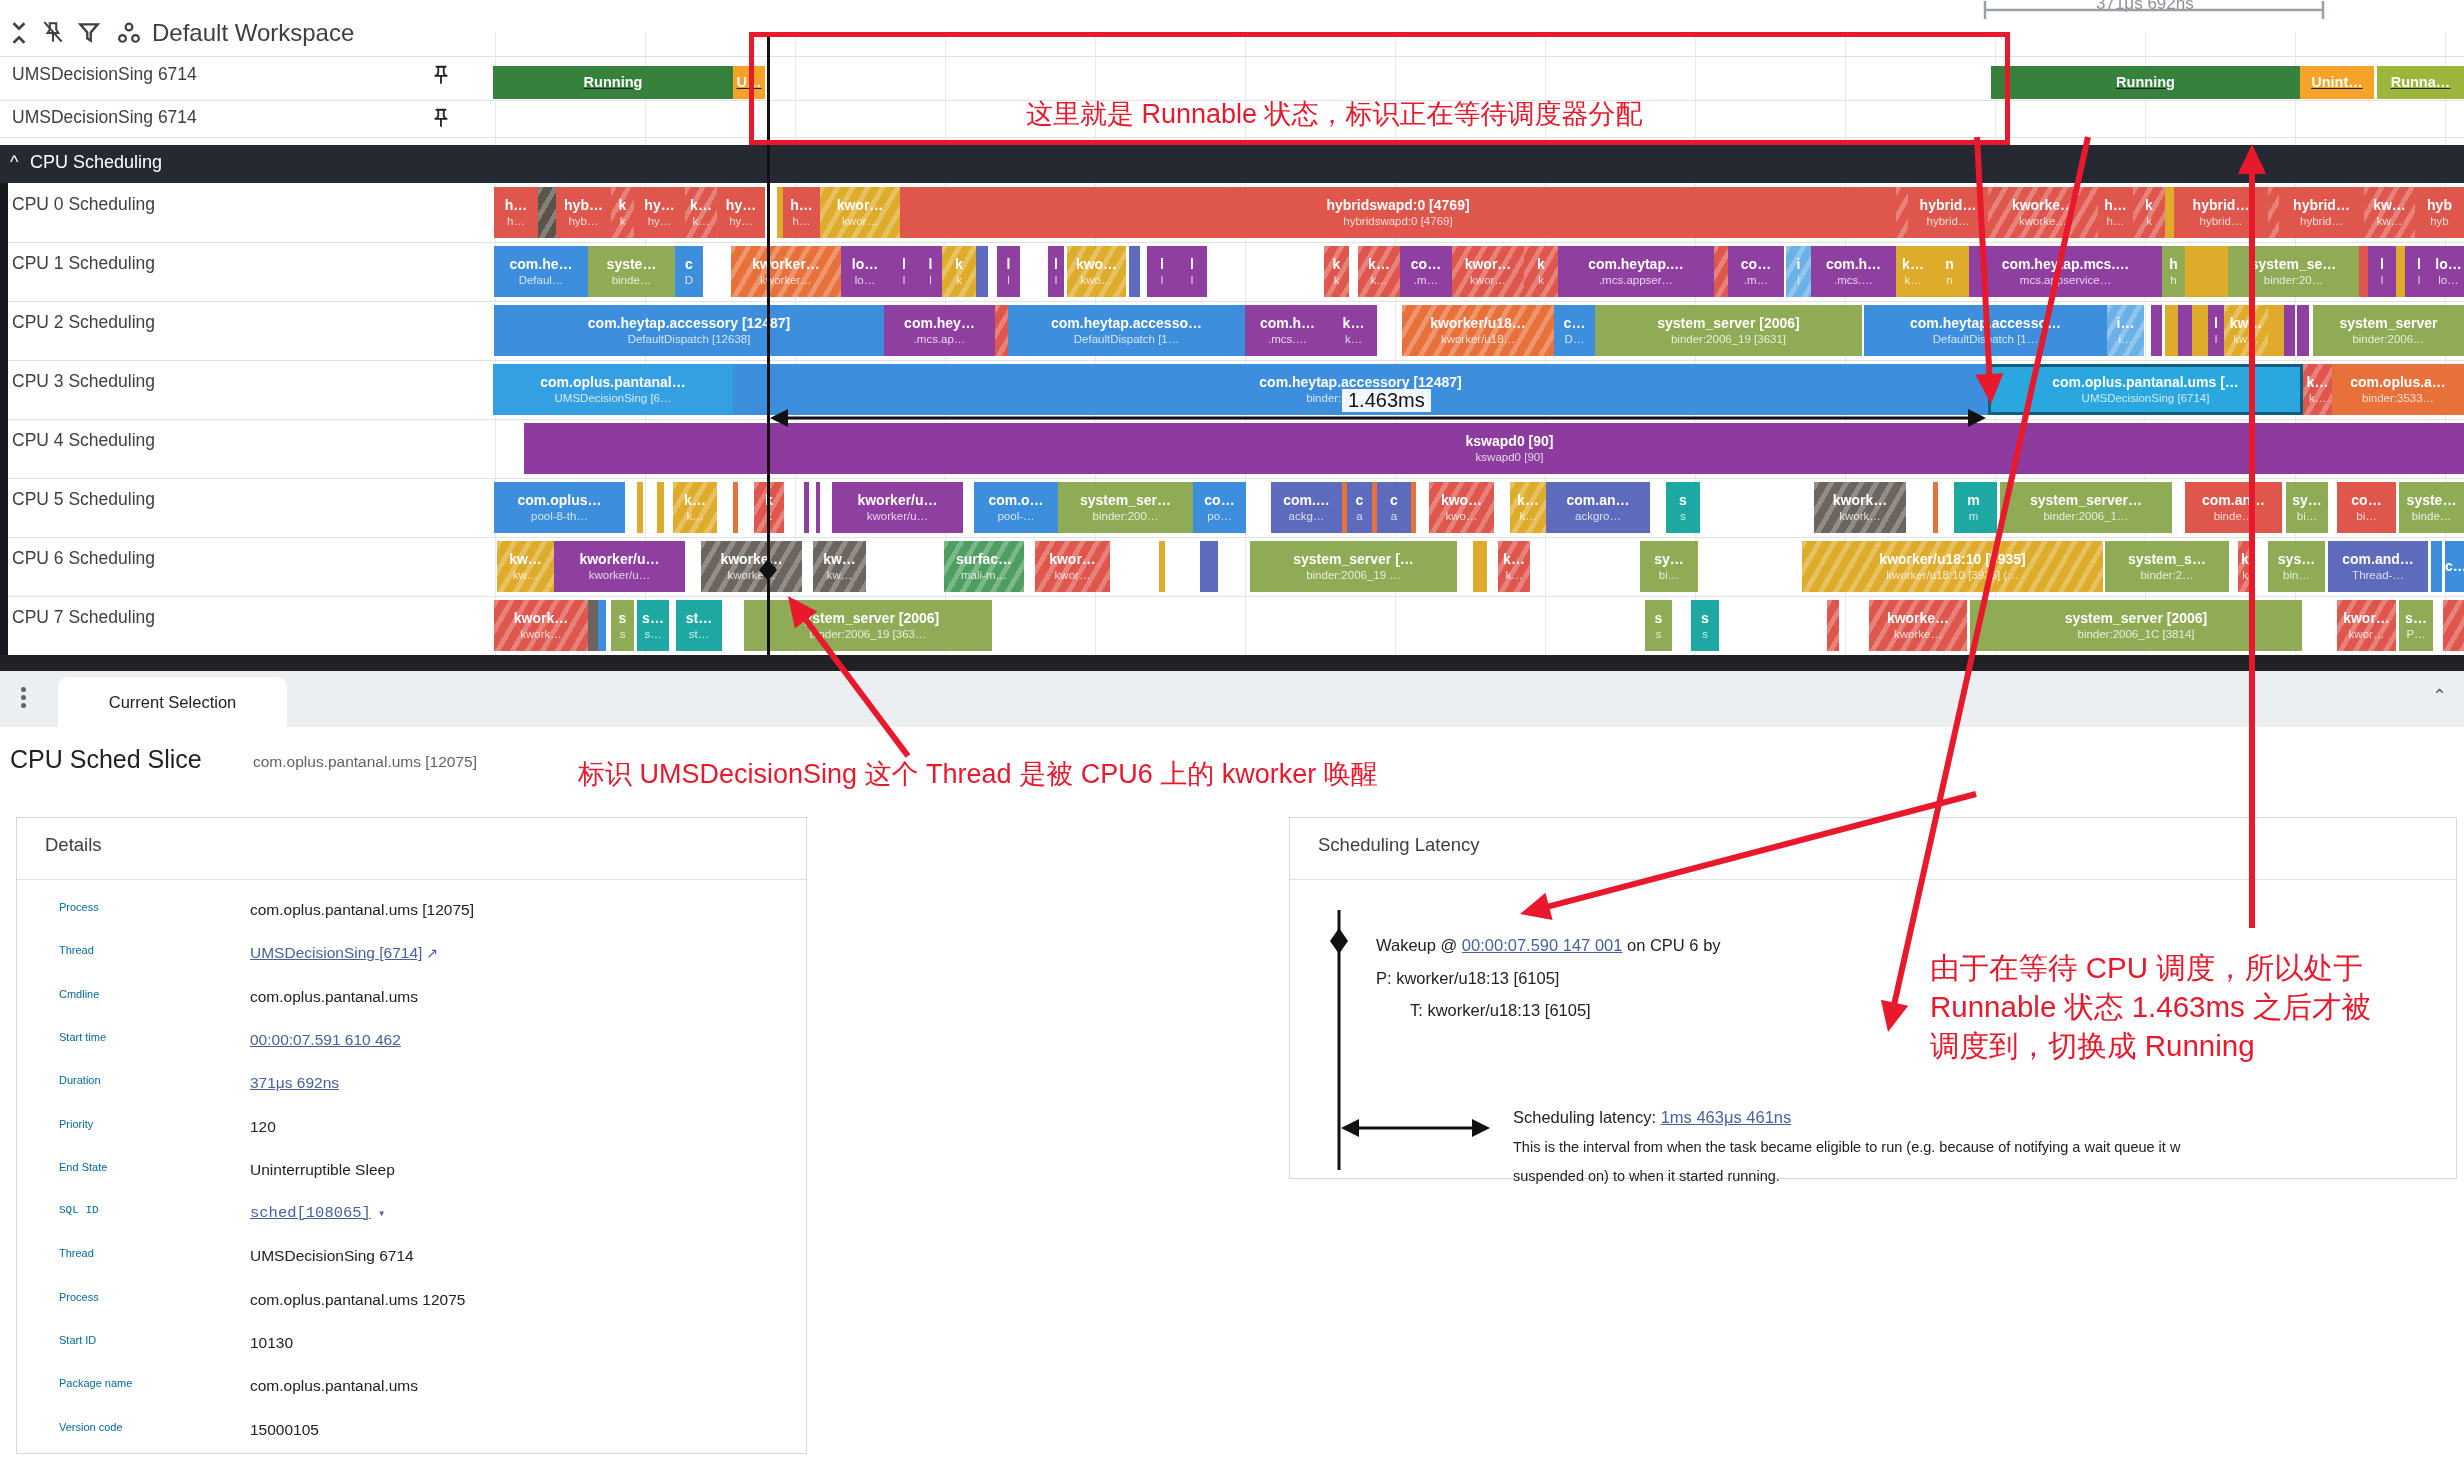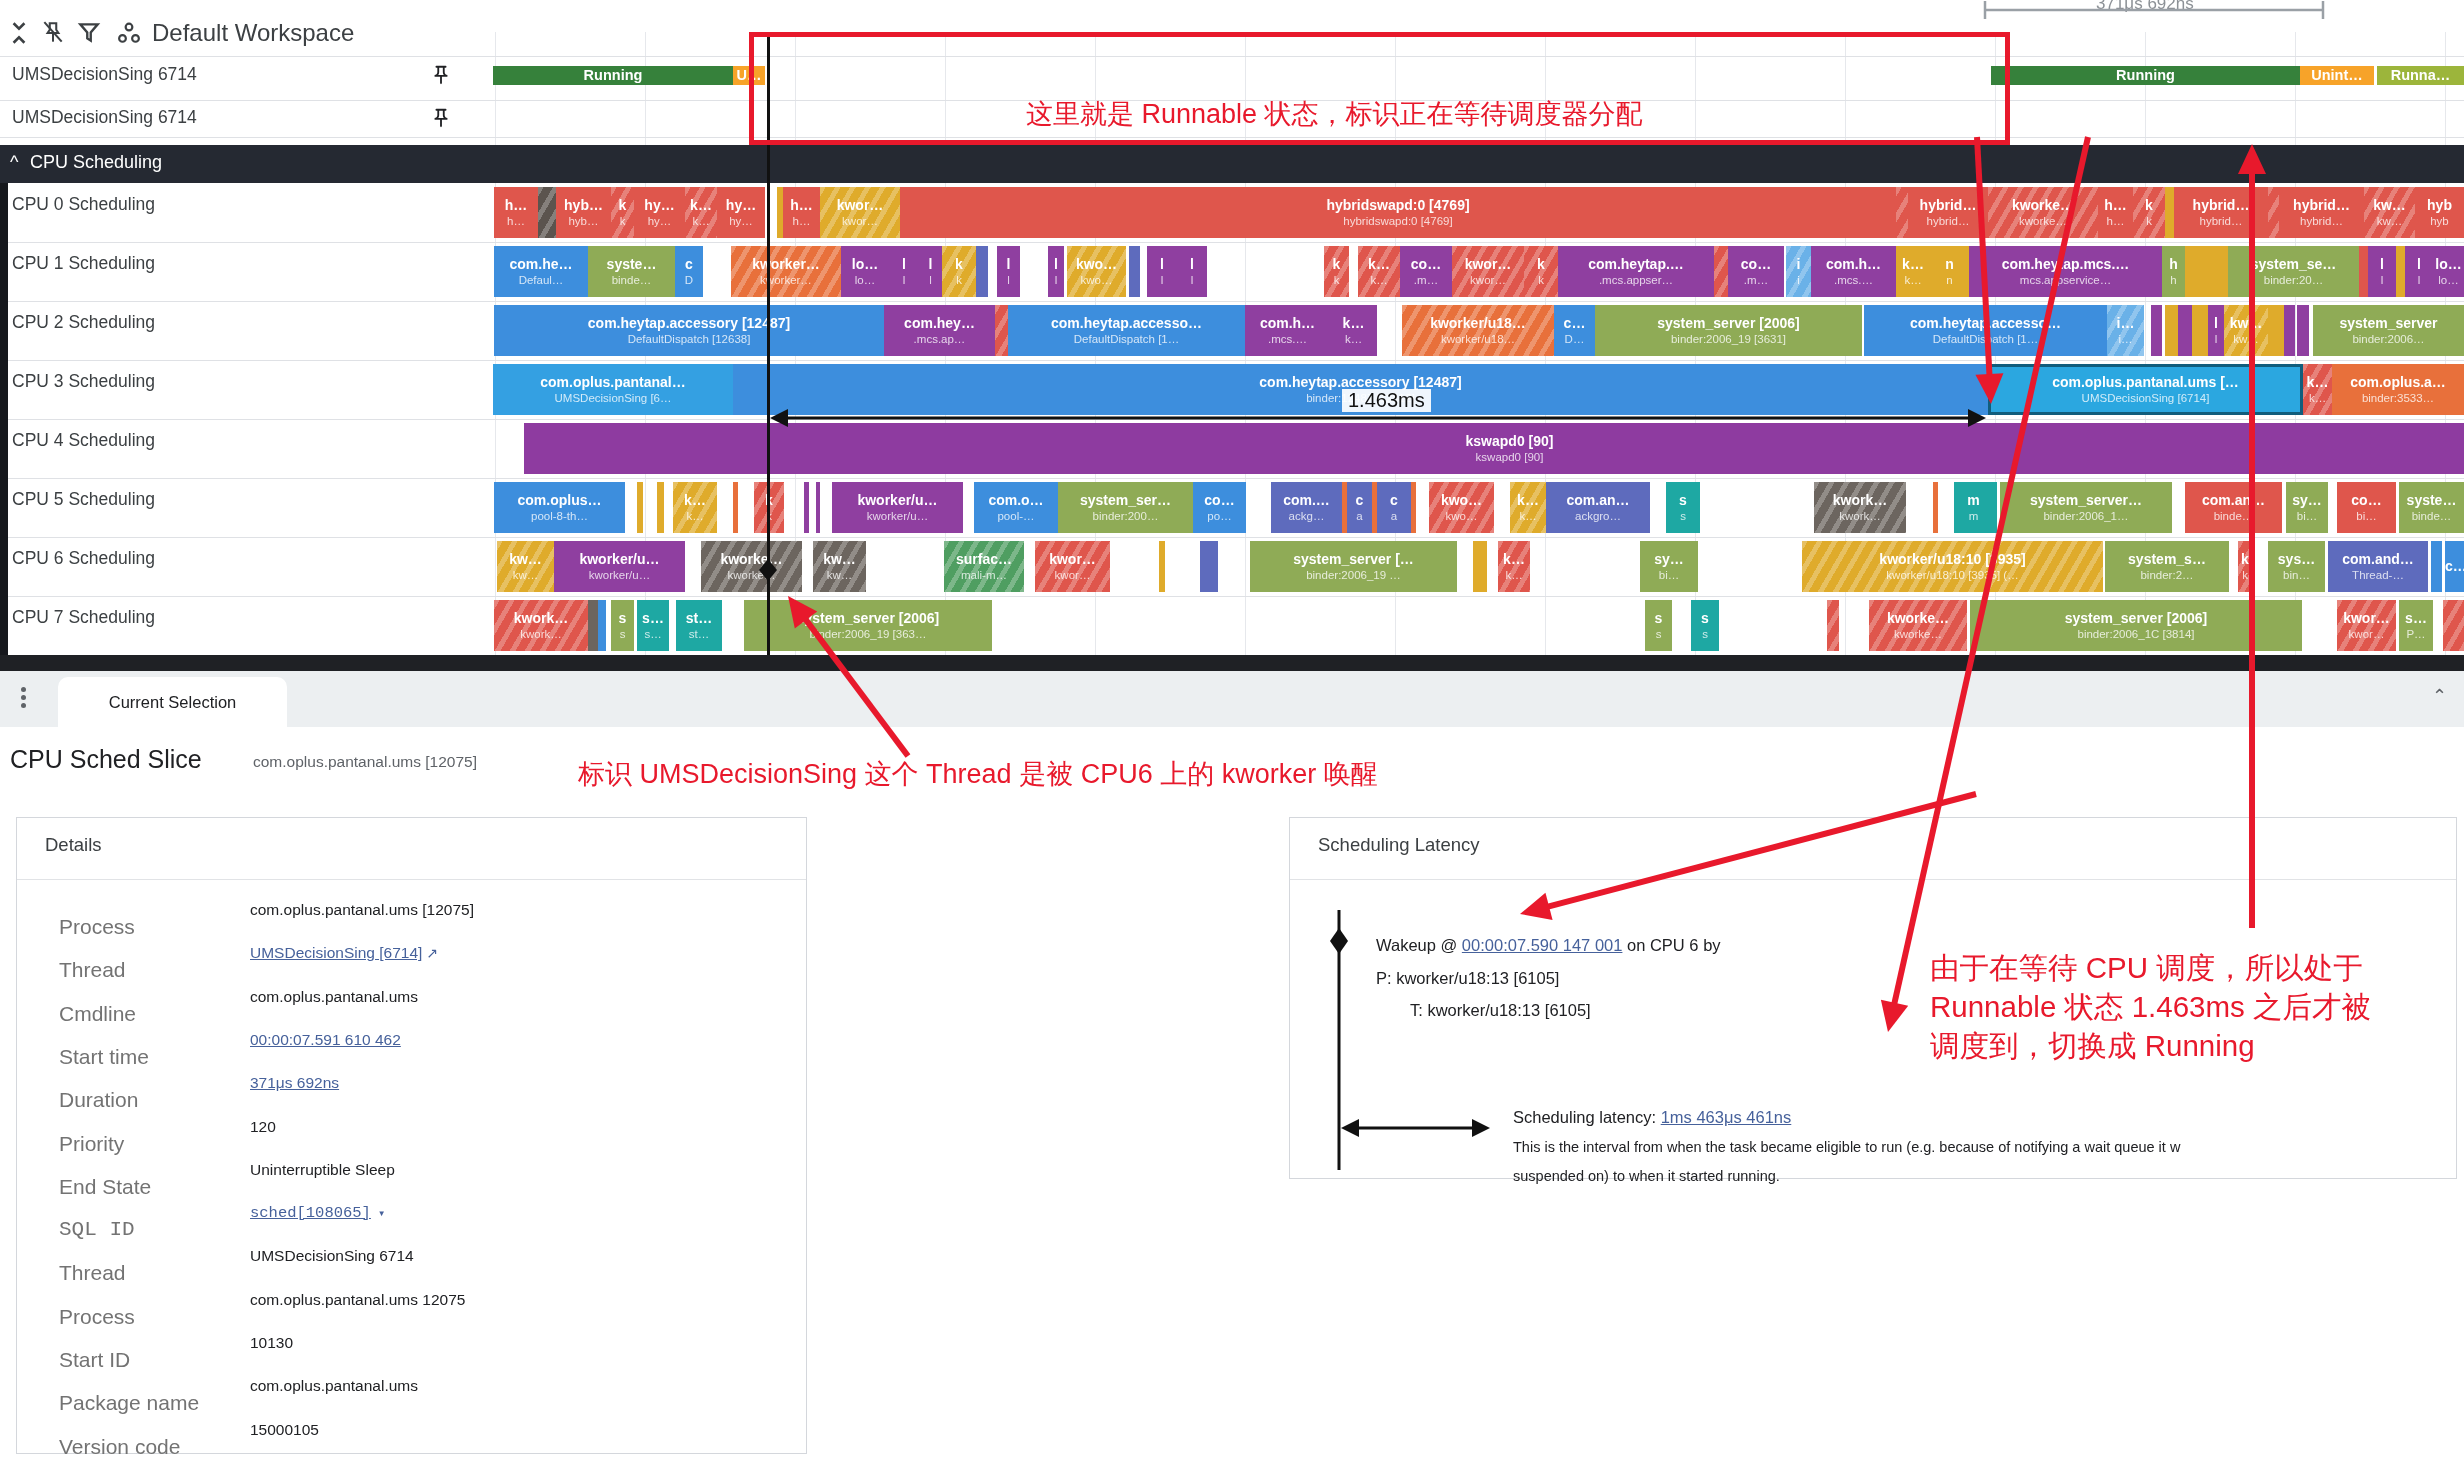--- a/index.html
+++ b/index.html
@@ -17,42 +17,42 @@
   .trackrow{position:absolute;left:0;width:2464px;}
   .tlabel{position:absolute;left:12px;top:11px;font-size:17.5px;color:#3c4043;white-space:nowrap;z-index:2;}
   .pin{position:absolute;left:430px;top:8px;width:22px;height:24px;z-index:2;}
   .pin svg{width:22px;height:24px;display:block;fill:#202124;}
   .slice{position:absolute;top:4px;height:51px;overflow:hidden;text-align:center;z-index:2;
          display:flex;flex-direction:column;justify-content:center;box-sizing:border-box;}
   .slice .t1{font-size:14px;font-weight:bold;color:#fff;line-height:17px;white-space:nowrap;}
   .slice .t2{font-size:11.5px;color:rgba(255,255,255,.78);line-height:14px;white-space:nowrap;}
   .hatch{background-image:repeating-linear-gradient(120deg,rgba(255,255,255,.26) 0px,rgba(255,255,255,.26) 5px,rgba(255,255,255,0) 5px,rgba(255,255,255,0) 13px);}
   .sel{border:3px solid #115d7c;}
-  .staterow .slice{top:9px;height:19px;}
+  .staterow .slice{top:9px;height:33px;text-decoration:underline;}
   .staterow .t1{font-size:14.5px;}
   
   #cpuHeader{left:0;top:145px;width:2464px;height:38px;background:#252932;color:#fff;z-index:3;}
   #cpuHeader .chev{position:absolute;left:10px;top:7px;font-size:18px;color:#fff;}
   #cpuHeader .htext{position:absolute;left:30px;top:7px;font-size:18px;}
   #leftStrip{left:0;top:183px;width:8px;height:472px;background:#16181d;z-index:3;}
   
   #darkbar{left:0;top:655px;width:2464px;height:16px;background:#1f2125;z-index:3;}
   #tabbar{left:0;top:671px;width:2464px;height:56px;background:#eceff1;z-index:3;}
   #tab{position:absolute;left:58px;top:6px;width:229px;height:50px;background:#fff;border-radius:10px 10px 0 0;
        text-align:center;font-size:16.5px;color:#202124;line-height:50px;}
   #kebab{position:absolute;left:14px;top:13px;width:18px;height:30px;}
   #kebab i{display:block;width:5px;height:5px;border-radius:50%;background:#5f6368;margin:3px auto;}
   #tabChevron{position:absolute;left:2432px;top:14px;font-size:18px;color:#5f6368;}
   #selTitle{left:10px;top:745px;font-size:25px;color:#202124;z-index:3;}
   #selSubtitle{left:253px;top:753px;font-size:15.5px;color:#5f6368;z-index:3;}
   .panel{position:absolute;background:#fff;border:1px solid #d4d7dc;z-index:3;}
   .panel h2{position:absolute;left:28px;top:16px;margin:0;font-size:18.5px;font-weight:500;color:#3c4043;}
   .panel .pdiv{position:absolute;left:0;top:61px;width:100%;height:1px;background:#e1e3e6;}
   .drow{position:absolute;left:0;width:100%;height:43px;}
-  .drow .dl{position:absolute;left:42px;top:0;font-size:21px;color:#737373;margin-top:14px;}
+  .drow .dl{position:absolute;left:42px;top:0;font-size:11px;color:#0369a1;}
   .drow .dv{position:absolute;left:233px;top:0;font-size:15.5px;color:#202124;white-space:nowrap;}
   a.lk,.lk{color:#46619b;text-decoration:underline;cursor:pointer;}
   .caret{color:#46619b;text-decoration:none;font-size:12px;}
   .extlink{text-decoration:none;font-size:14px;color:#46619b;}
   
   .lat-line{position:absolute;font-size:16.5px;color:#202124;white-space:nowrap;}
   .lat-desc{position:absolute;font-size:14.5px;color:#202124;white-space:nowrap;overflow:hidden;}
   
   #redbox{left:749px;top:32px;width:1251px;height:103px;border:5px solid #e8192c;z-index:9;}
   .redtext{position:absolute;color:#e8192c;white-space:nowrap;z-index:10;}

